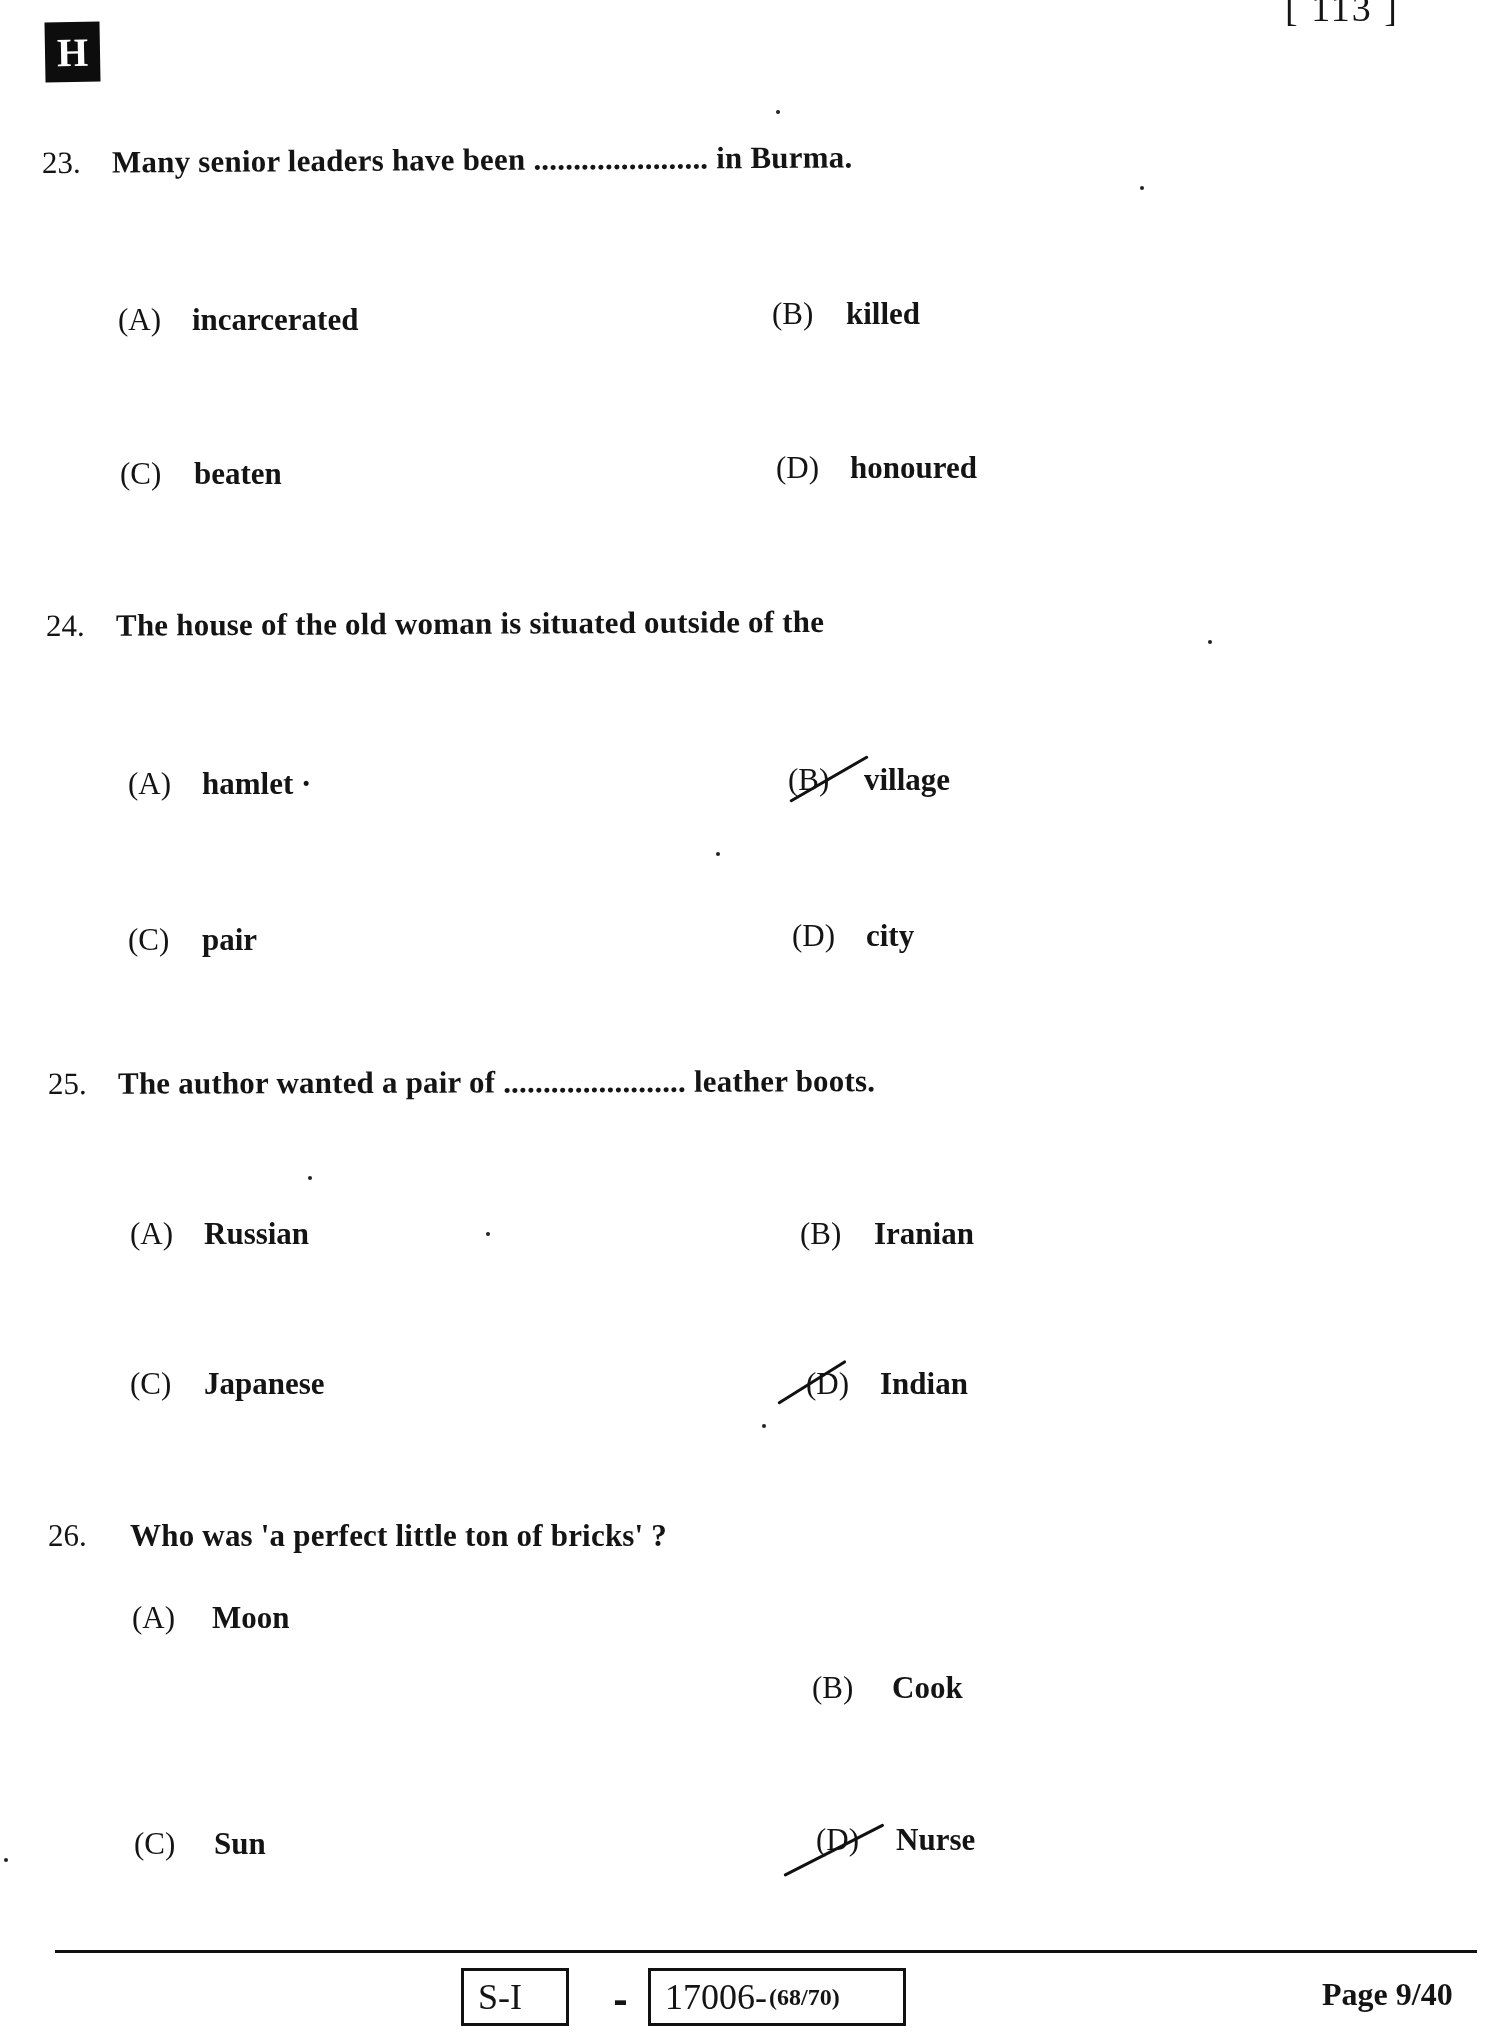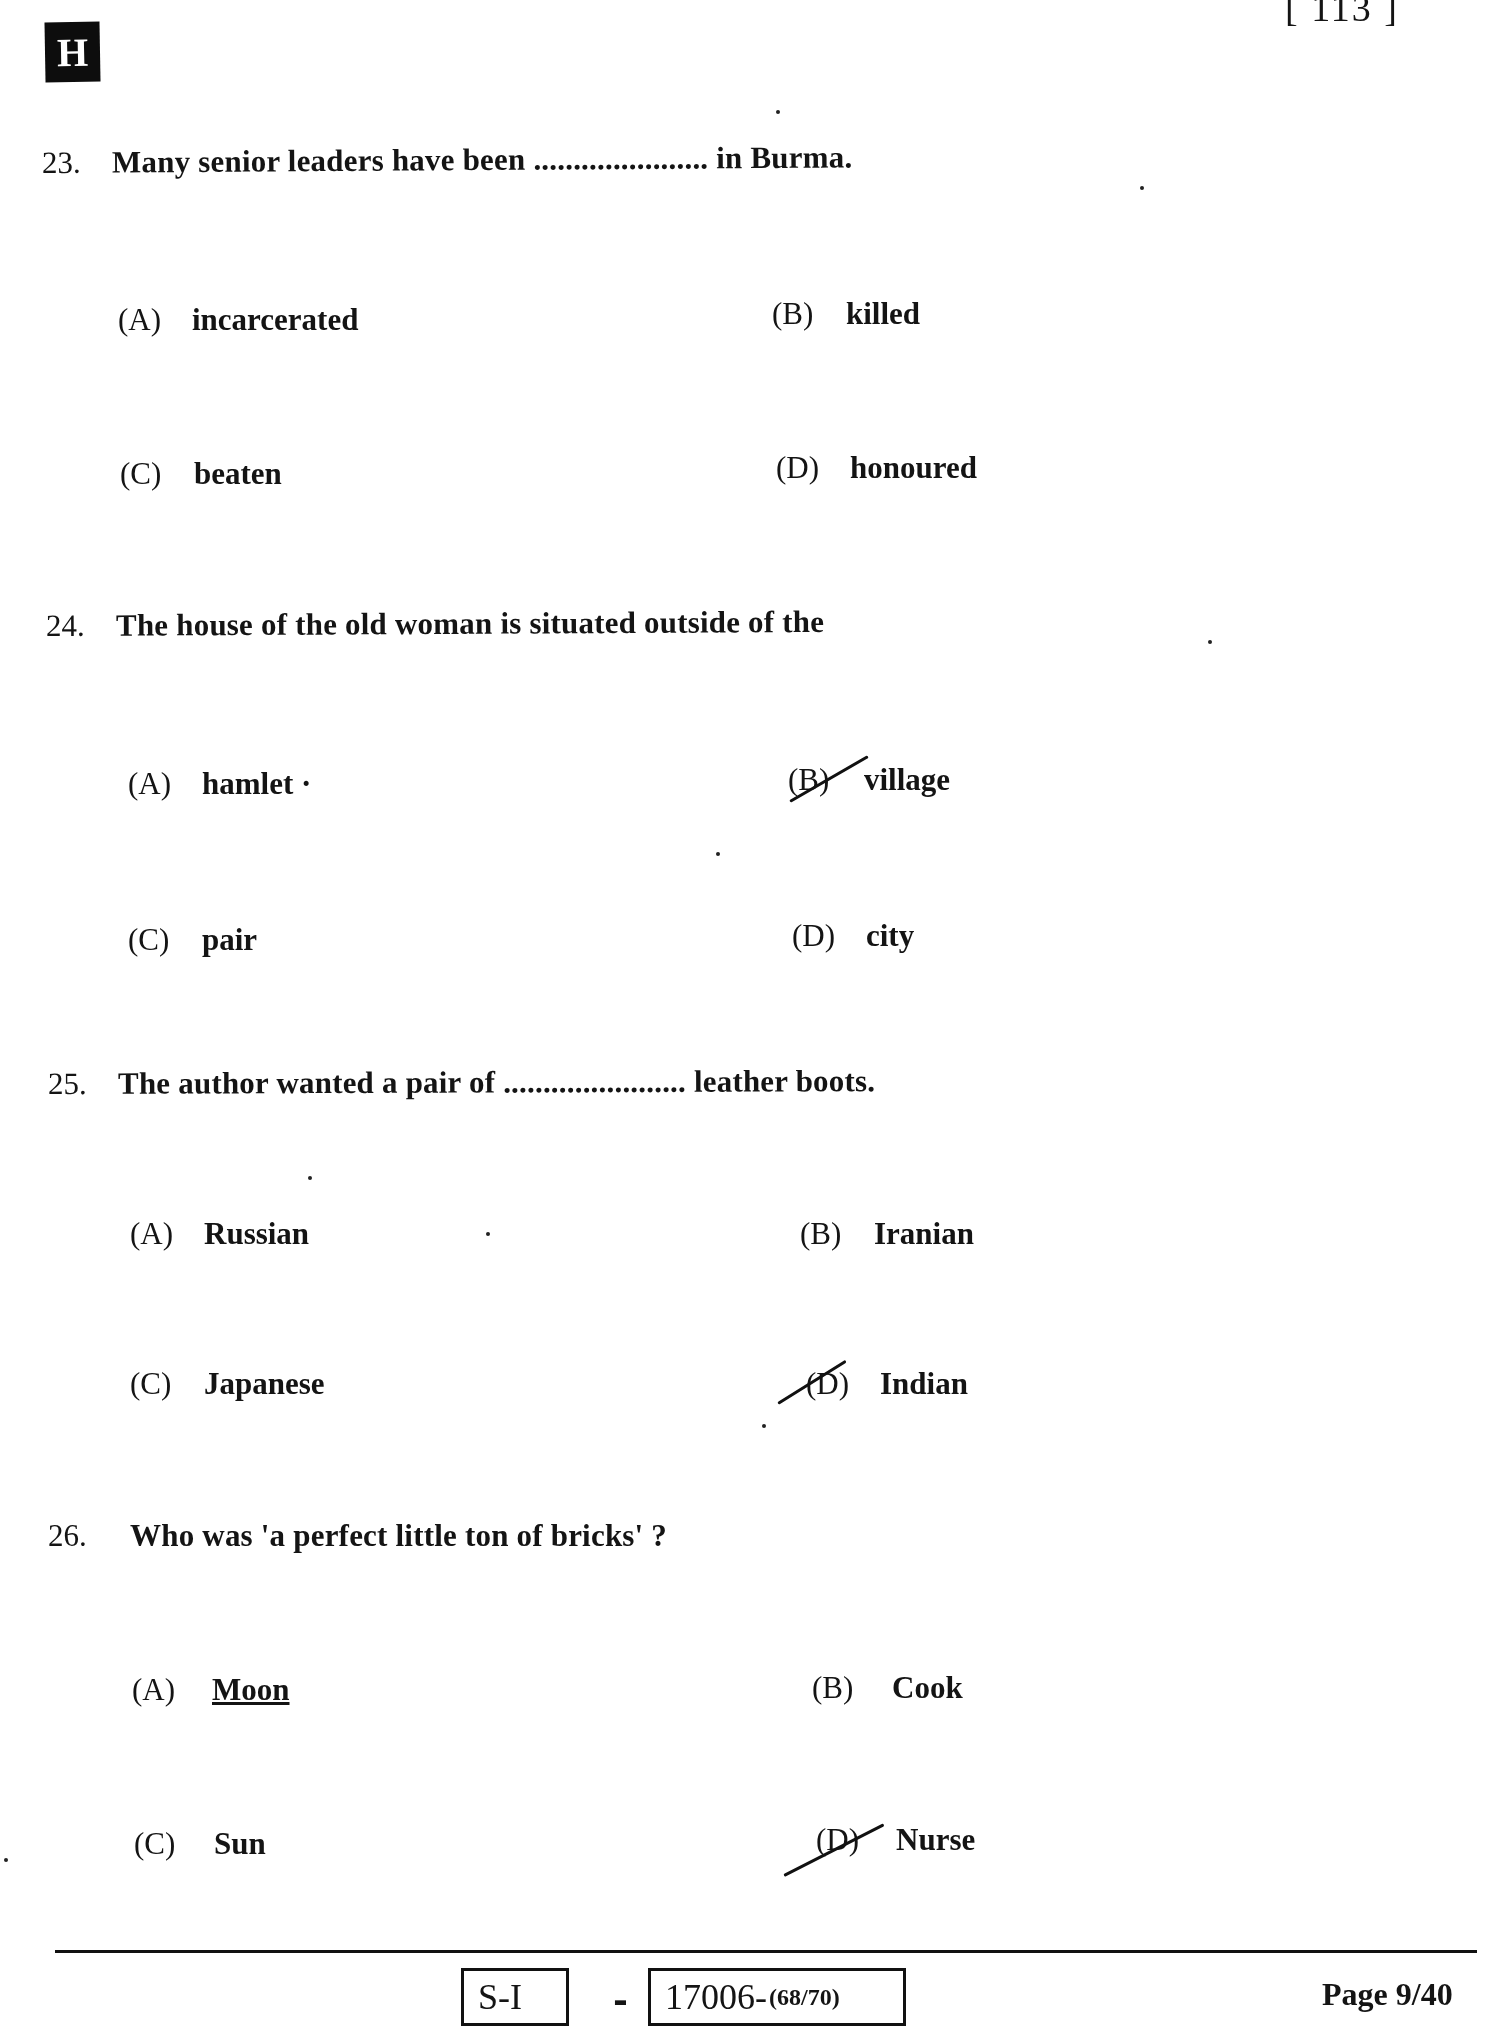--- a/index.html
+++ b/index.html
@@ -104,21 +104,21 @@
   <span class="opt-label">(C)</span><span class="opt-text">Japanese</span>
 </div>
 <div class="option" style="left:806px; top:1366px;">
   <span class="opt-label">(D)</span><span class="opt-text">Indian</span>
 </div>
 <div class="tick-mark" style="left:778px; top:1402px; width:80px; transform: rotate(-32deg);"></div>
 
 <div class="question" style="left:48px; top:1518px;">
   <span class="q-num" style="width:82px;">26.</span><span class="q-text">Who was 'a perfect little ton of bricks' ?</span>
 </div>
-<div class="option" style="left:132px; top:1672px;text-decoration:underline;">
+<div class="option" style="left:132px; top:1600px;">
   <span class="opt-label" style="width:80px;">(A)</span><span class="opt-text">Moon</span>
 </div>
 <div class="option" style="left:812px; top:1670px;">
   <span class="opt-label" style="width:80px;">(B)</span><span class="opt-text">Cook</span>
 </div>
 <div class="option" style="left:134px; top:1826px;">
   <span class="opt-label" style="width:80px;">(C)</span><span class="opt-text">Sun</span>
 </div>
 <div class="option" style="left:816px; top:1822px;">
   <span class="opt-label" style="width:80px;">(D)</span><span class="opt-text">Nurse</span>

